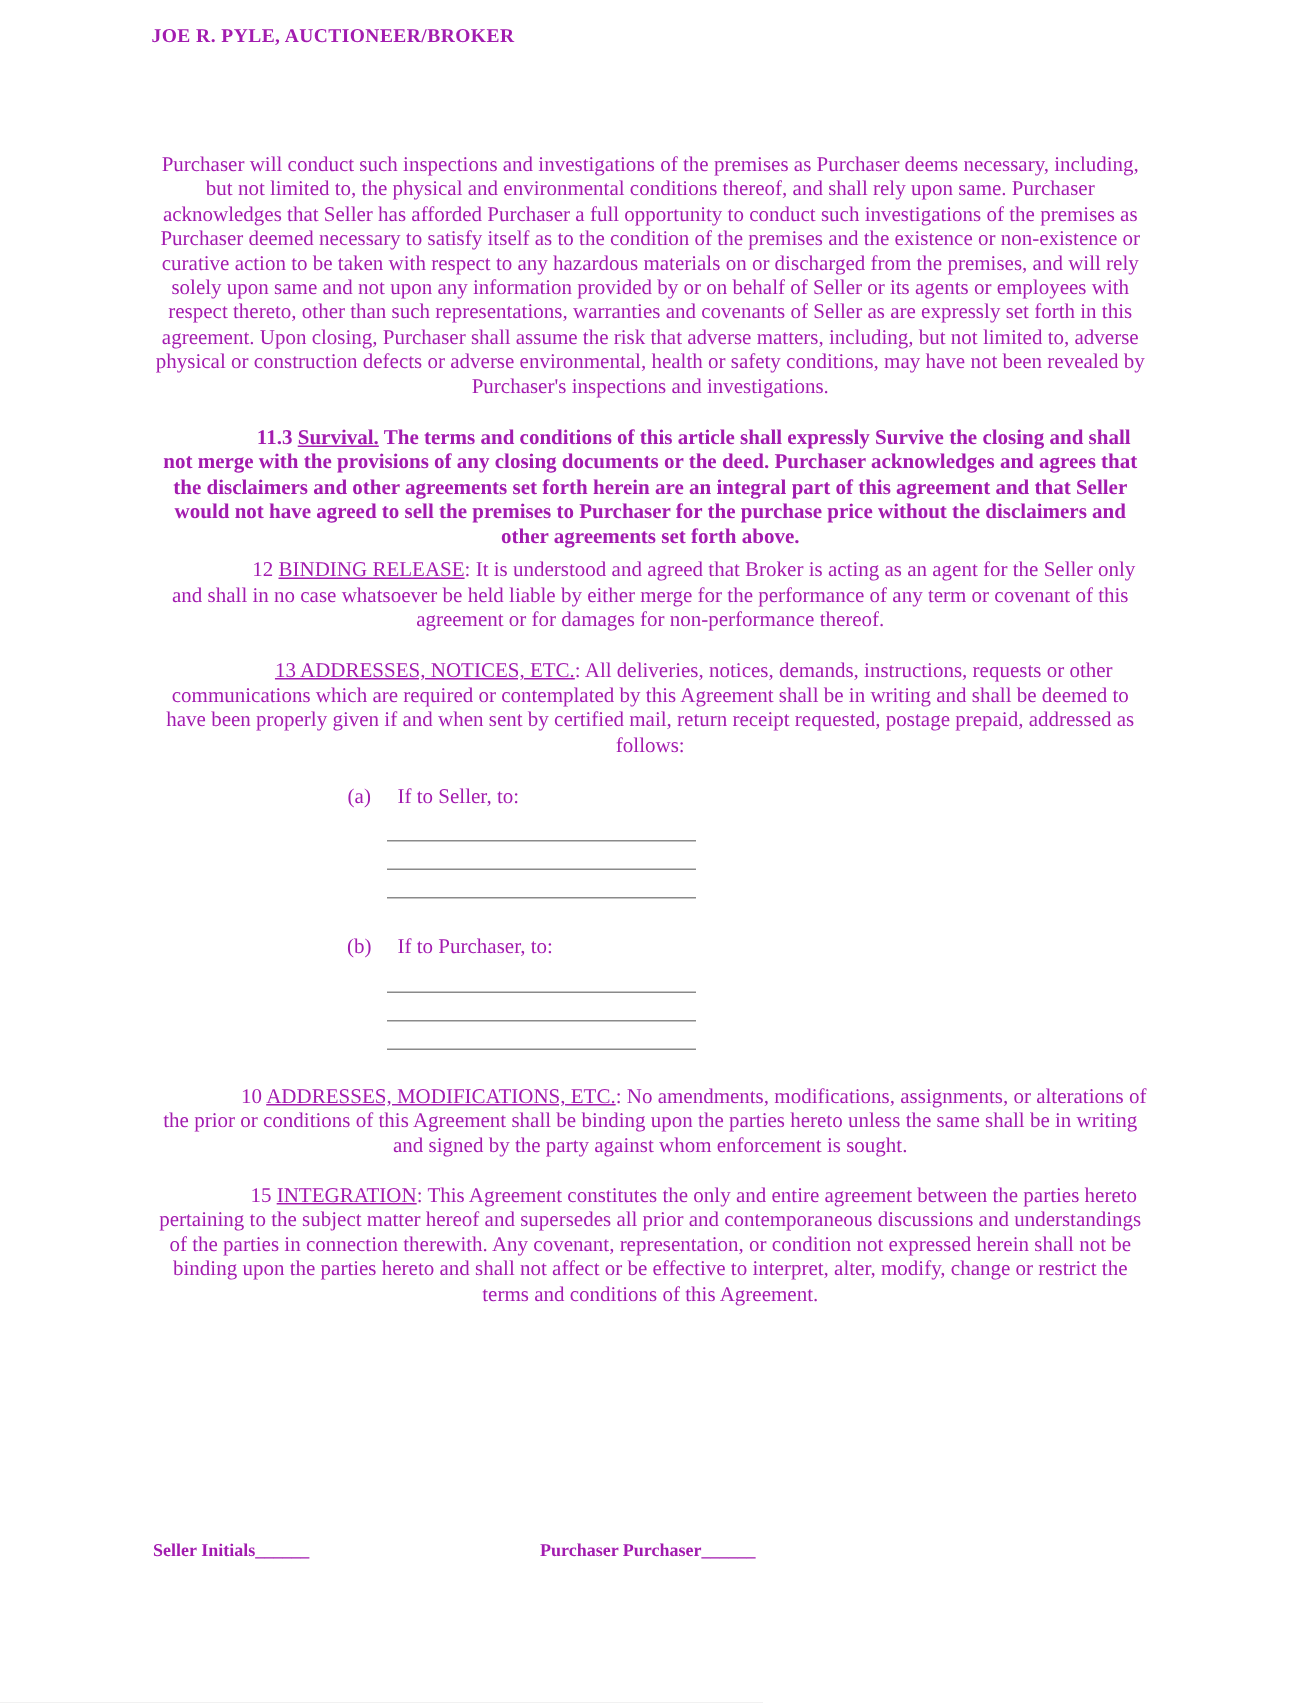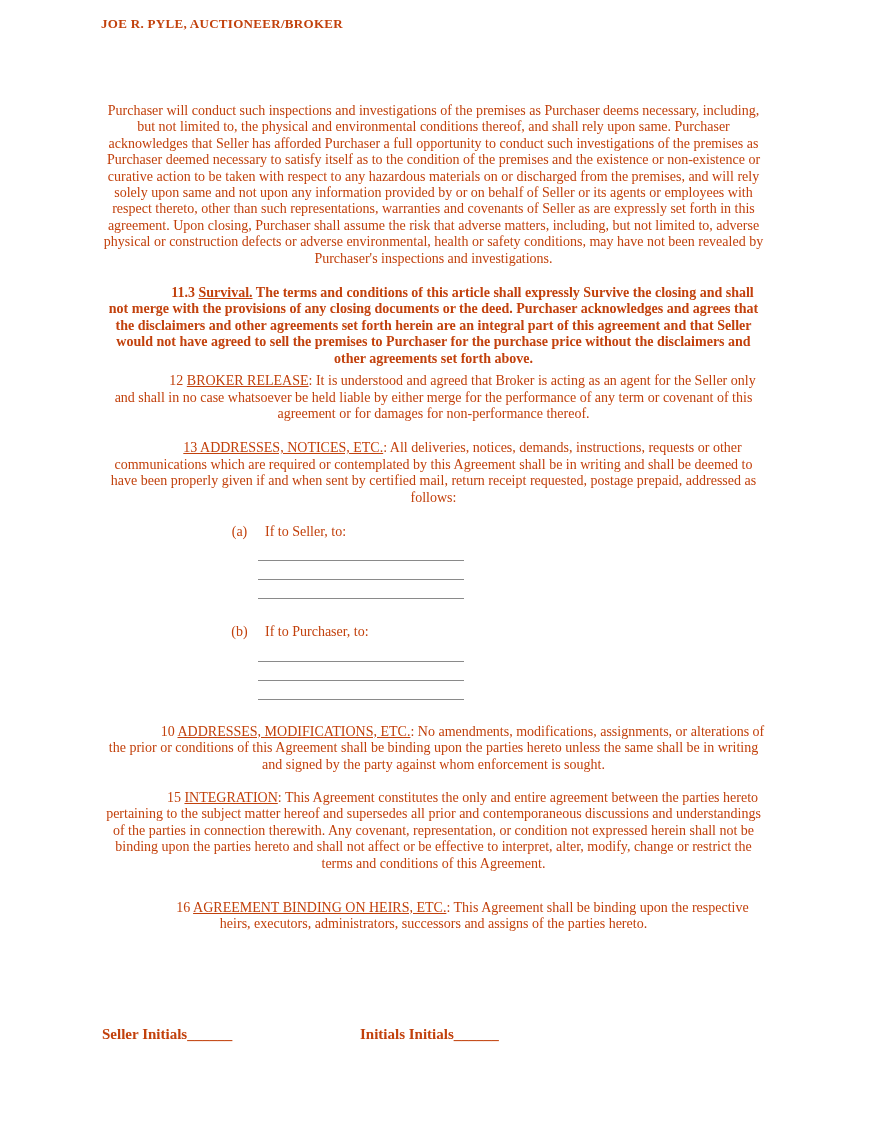--- a/index.html
+++ b/index.html
@@ -1,21 +1,21 @@
 <!DOCTYPE html>
 <html><head>
 <meta charset="utf-8">
 <style>
   html,body { margin:0; padding:0; background:#e8e8e8; }
   .page {
     position:relative;
     width:877px; height:1135px;
     background:#ffffff;
     font-family:"Liberation Serif", serif;
-    color:#c2410c;
+    color:#a21caf;
     margin:0 auto;
     overflow:hidden;
   }
   .doc-header {
     position:absolute; left:101px; top:16px;
     font-size:13px; font-weight:bold; letter-spacing:0.3px;
   }
   .content {
     position:absolute; left:102px; top:103px; width:663px;
     font-size:14px; line-height:16.4px;
@@ -32,39 +32,39 @@
   .u { text-decoration:underline; }
   .addr { }
   .addr-a { margin-top:18px; }
   .addr-b { margin-top:25px; }
   .addr-head { display:flex; }
   .addr-label { display:inline-block; margin-left:112px; width:51px; }
   .addr-lines { margin-left:156px; width:206px; margin-top:2px; }
   .addr-line  { height:18px; border-bottom:1px solid #8a8a8a; }
   .footer {
     position:absolute; left:102px; top:1026px; width:663px; height:26px;
-    font-size:15px; font-weight:bold;
+    font-size:12px; font-weight:bold;
   }
   .footer .seller    { position:absolute; left:0; top:0; }
   .footer .purchaser { position:absolute; left:258px; top:0; }
 </style>
 </head>
 <body>
 
 <div class="page">
 
   <div class="doc-header">JOE R. PYLE, AUCTIONEER/BROKER</div>
 
   <div class="content">
 
     <p class="intro">Purchaser will conduct such inspections and investigations of the premises as Purchaser deems necessary, including, but not limited to, the physical and environmental conditions thereof, and shall rely upon same. Purchaser acknowledges that Seller has afforded Purchaser a full opportunity to conduct such investigations of the premises as Purchaser deemed necessary to satisfy itself as to the condition of the premises and the existence or non-existence or curative action to be taken with respect to any hazardous materials on or discharged from the premises, and will rely solely upon same and not upon any information provided by or on behalf of Seller or its agents or employees with respect thereto, other than such representations, warranties and covenants of Seller as are expressly set forth in this agreement. Upon closing, Purchaser shall assume the risk that adverse matters, including, but not limited to, adverse physical or construction defects or adverse environmental, health or safety conditions, may have not been revealed by Purchaser's inspections and investigations.</p>
 
     <p class="section sec-survival"><span>11.3 </span><span class="u">Survival.</span><span> The terms and conditions of this article shall expressly Survive the closing and shall not merge with the provisions of any closing documents or the deed.  Purchaser acknowledges and agrees that the disclaimers and other agreements set forth herein are an integral part of this agreement and that Seller would not have agreed to sell the premises to Purchaser for the purchase price without the disclaimers and other agreements set forth above.</span></p>
 
-    <p class="section sec-broker"><span>12 </span><span class="u">BROKER RELEASE</span><span>: It is understood and agreed that Broker is acting as an agent for the Seller only and shall in no case whatsoever be held liable by either merge for the performance of any term or covenant of this agreement or for damages for non-performance thereof.</span></p>
+    <p class="section sec-broker"><span>12 </span><span class="u">BINDING RELEASE</span><span>: It is understood and agreed that Broker is acting as an agent for the Seller only and shall in no case whatsoever be held liable by either merge for the performance of any term or covenant of this agreement or for damages for non-performance thereof.</span></p>
 
     <p class="section sec-addresses"><span></span><span class="u">13 ADDRESSES, NOTICES, ETC.</span><span>: All deliveries, notices, demands, instructions, requests or other communications which are required or contemplated by this Agreement shall be in writing and shall be deemed to have been properly given if and when sent by certified mail, return receipt requested, postage prepaid, addressed as follows:</span></p>
 
     <div class="addr addr-a">
       <div class="addr-head">
         <span class="addr-label">(a)</span>
         <span class="addr-title">If to Seller, to:</span>
       </div>
       <div class="addr-lines">
         <div class="addr-line"></div>
@@ -82,22 +82,21 @@
         <div class="addr-line"></div>
         <div class="addr-line"></div>
         <div class="addr-line"></div>
       </div>
     </div>
 
     <p class="section sec-amendments"><span>10 </span><span class="u">ADDRESSES, MODIFICATIONS, ETC.</span><span>: No amendments, modifications, assignments, or alterations of the prior or conditions of this Agreement shall be binding upon the parties hereto unless the same shall be in writing and signed by the party against whom enforcement is sought.</span></p>
 
     <p class="section sec-integration"><span>15 </span><span class="u">INTEGRATION</span><span>: This Agreement constitutes the only and entire agreement between the parties hereto pertaining to the subject matter hereof and supersedes all prior and contemporaneous discussions and understandings of the parties in connection therewith. Any covenant, representation, or condition not expressed herein shall not be binding upon the parties hereto and shall not affect or be effective to interpret, alter, modify, change or restrict the terms and conditions of this Agreement.</span></p>
 
-    <p class="section sec-heirs"><span>16 </span><span class="u">AGREEMENT BINDING ON HEIRS, ETC.</span><span>: This Agreement shall be binding upon the respective heirs, executors, administrators, successors and assigns of the parties hereto.</span></p>
 
   </div>
 
   <div class="footer">
     <span class="seller"><span>Seller Initials</span><span>______</span></span>
-    <span class="purchaser"><span>Initials Initials</span><span>______</span></span>
+    <span class="purchaser"><span>Purchaser Purchaser</span><span>______</span></span>
   </div>
 
 </div>
 
 </body></html>

